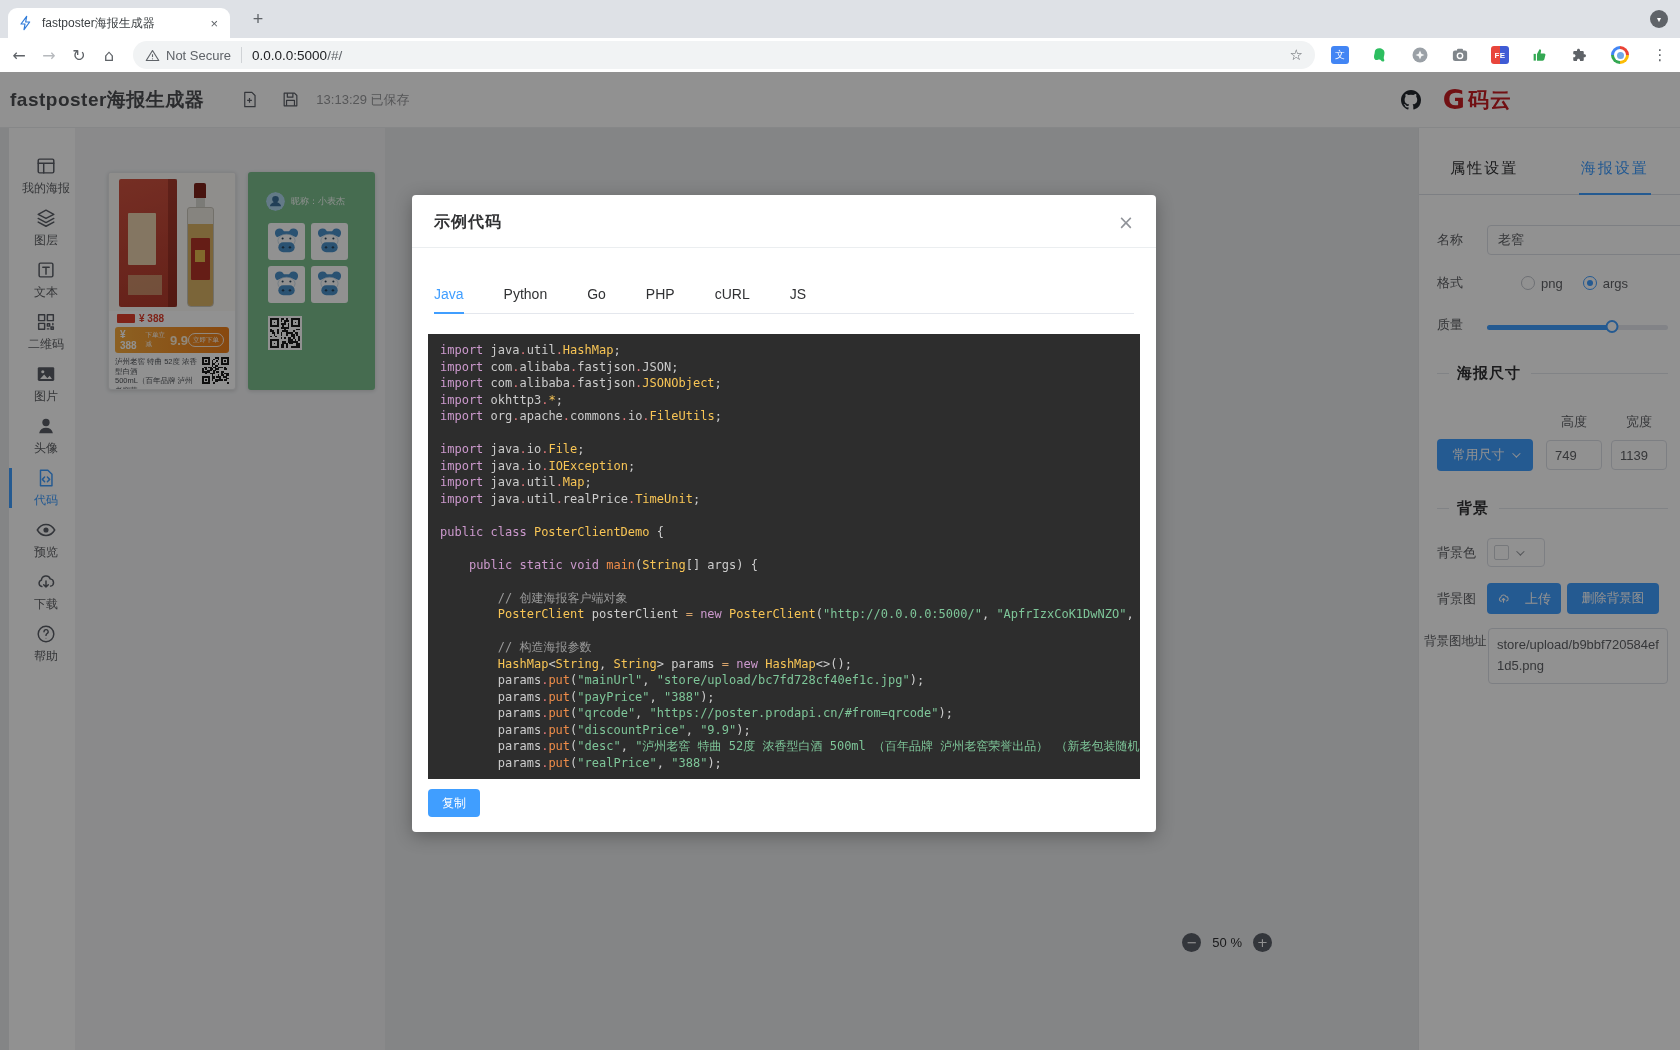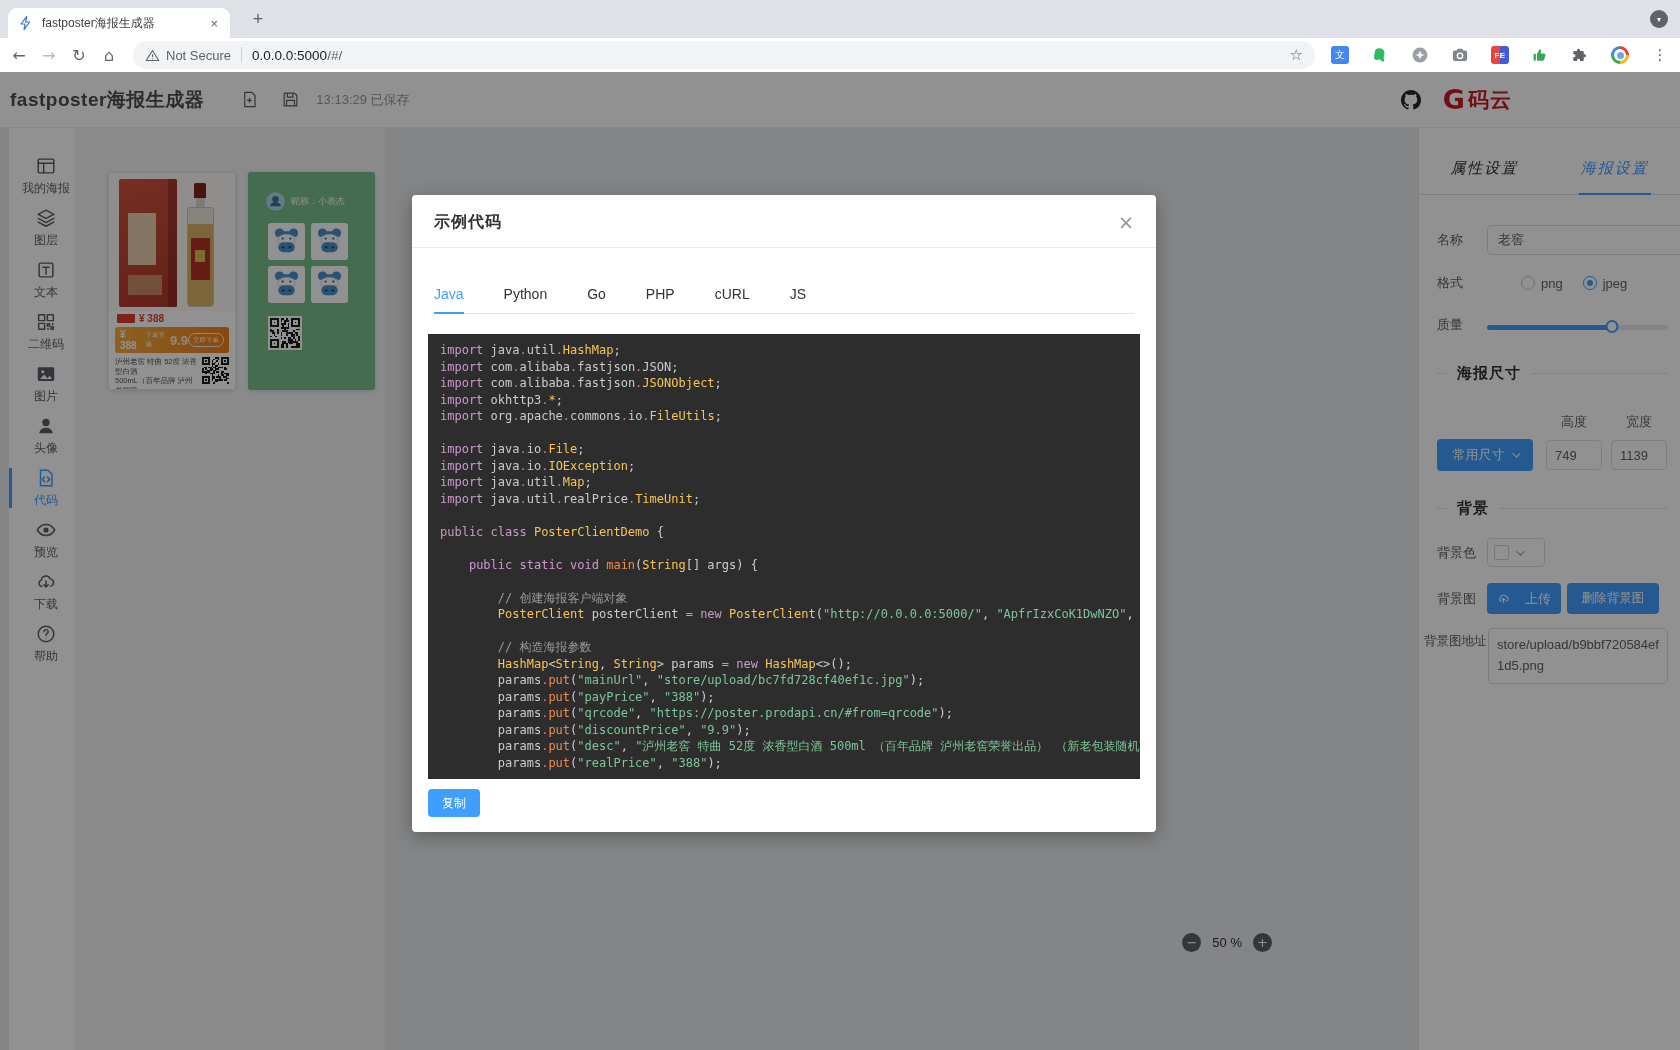--- a/index.html
+++ b/index.html
@@ -94,21 +94,21 @@
   .qr-p2 { width:34px; height:34px; margin:13px 0 0 20px; padding:2px; }
 
   .canvas { position:absolute; top:56px; left:385px; width:1033px; bottom:0; background:#e9eaec; }
   .zoomctl { position:absolute; right:146px; bottom:98px; display:flex; align-items:center; gap:11px; }
   .zbtn { width:19px; height:19px; border-radius:50%; background:#5b6069; color:#fff; font-size:13px; display:flex; align-items:center; justify-content:center; line-height:1; cursor:pointer; font-family:"DejaVu Sans",sans-serif; }
   .zval { font-size:13px; color:#303133; }
 
   
   .rpanel { position:absolute; top:56px; right:0; width:262px; bottom:0; background:#fff; border-left:1px solid #e4e6e9; }
   .rtabs { height:67px; display:flex; border-bottom:1px solid #dcdfe6; }
-  .rtab { flex:1; display:flex; justify-content:center; align-items:flex-end; padding-bottom:16px; position:relative; font-size:15px; color:#303133; cursor:pointer; letter-spacing:2px;font-style:italic; }
+  .rtab { flex:1; display:flex; justify-content:center; align-items:flex-end; padding-bottom:16px; position:relative; font-size:15px; color:#303133; cursor:pointer; letter-spacing:2px; }
   .rtab.active { color:#409eff; }
   .rtab.active::after { content:''; position:absolute; bottom:-1px; left:50%; transform:translateX(-50%); width:72px; height:2px; background:#409eff; }
   .rbody { padding:0 12px 0 18px; }
   .rp-row { display:flex; align-items:center; }
   .rlabel { width:50px; flex:none; font-size:13px; color:#606266; }
   .rinput { flex:1; height:30px; border:1px solid #dcdfe6; border-radius:4px; padding:0 10px; font-size:13px; color:#606266; outline:none; background:#fff; font-family:"Liberation Sans",sans-serif; }
   .row-name { margin-top:30px; }
   .row-fmt { margin-top:19px; height:18px; }
   .radios { display:flex; gap:20px; margin-left:34px; }
   .radio { display:flex; align-items:center; gap:6px; font-size:13px; color:#606266; cursor:pointer; }
@@ -600,21 +600,21 @@
       </div>
       <div class="rp-row row-fmt">
         <span class="rlabel">格式</span>
         <div class="radios">
             <label class="radio">
               <span class="rdot"></span>
               <span class="rtxt">png</span>
             </label>
             <label class="radio checked">
               <span class="rdot"></span>
-              <span class="rtxt">jpeg</span>
+              <span class="rtxt">args</span>
             </label>
           </div>
       </div>
       <div class="rp-row row-q">
         <span class="rlabel">质量</span>
         <div class="slider">
           <div class="sl-track">
               <div class="sl-fill" style="width: 69%;"></div>
             </div>
           <div class="sl-handle" style="left: 69%;"></div>

